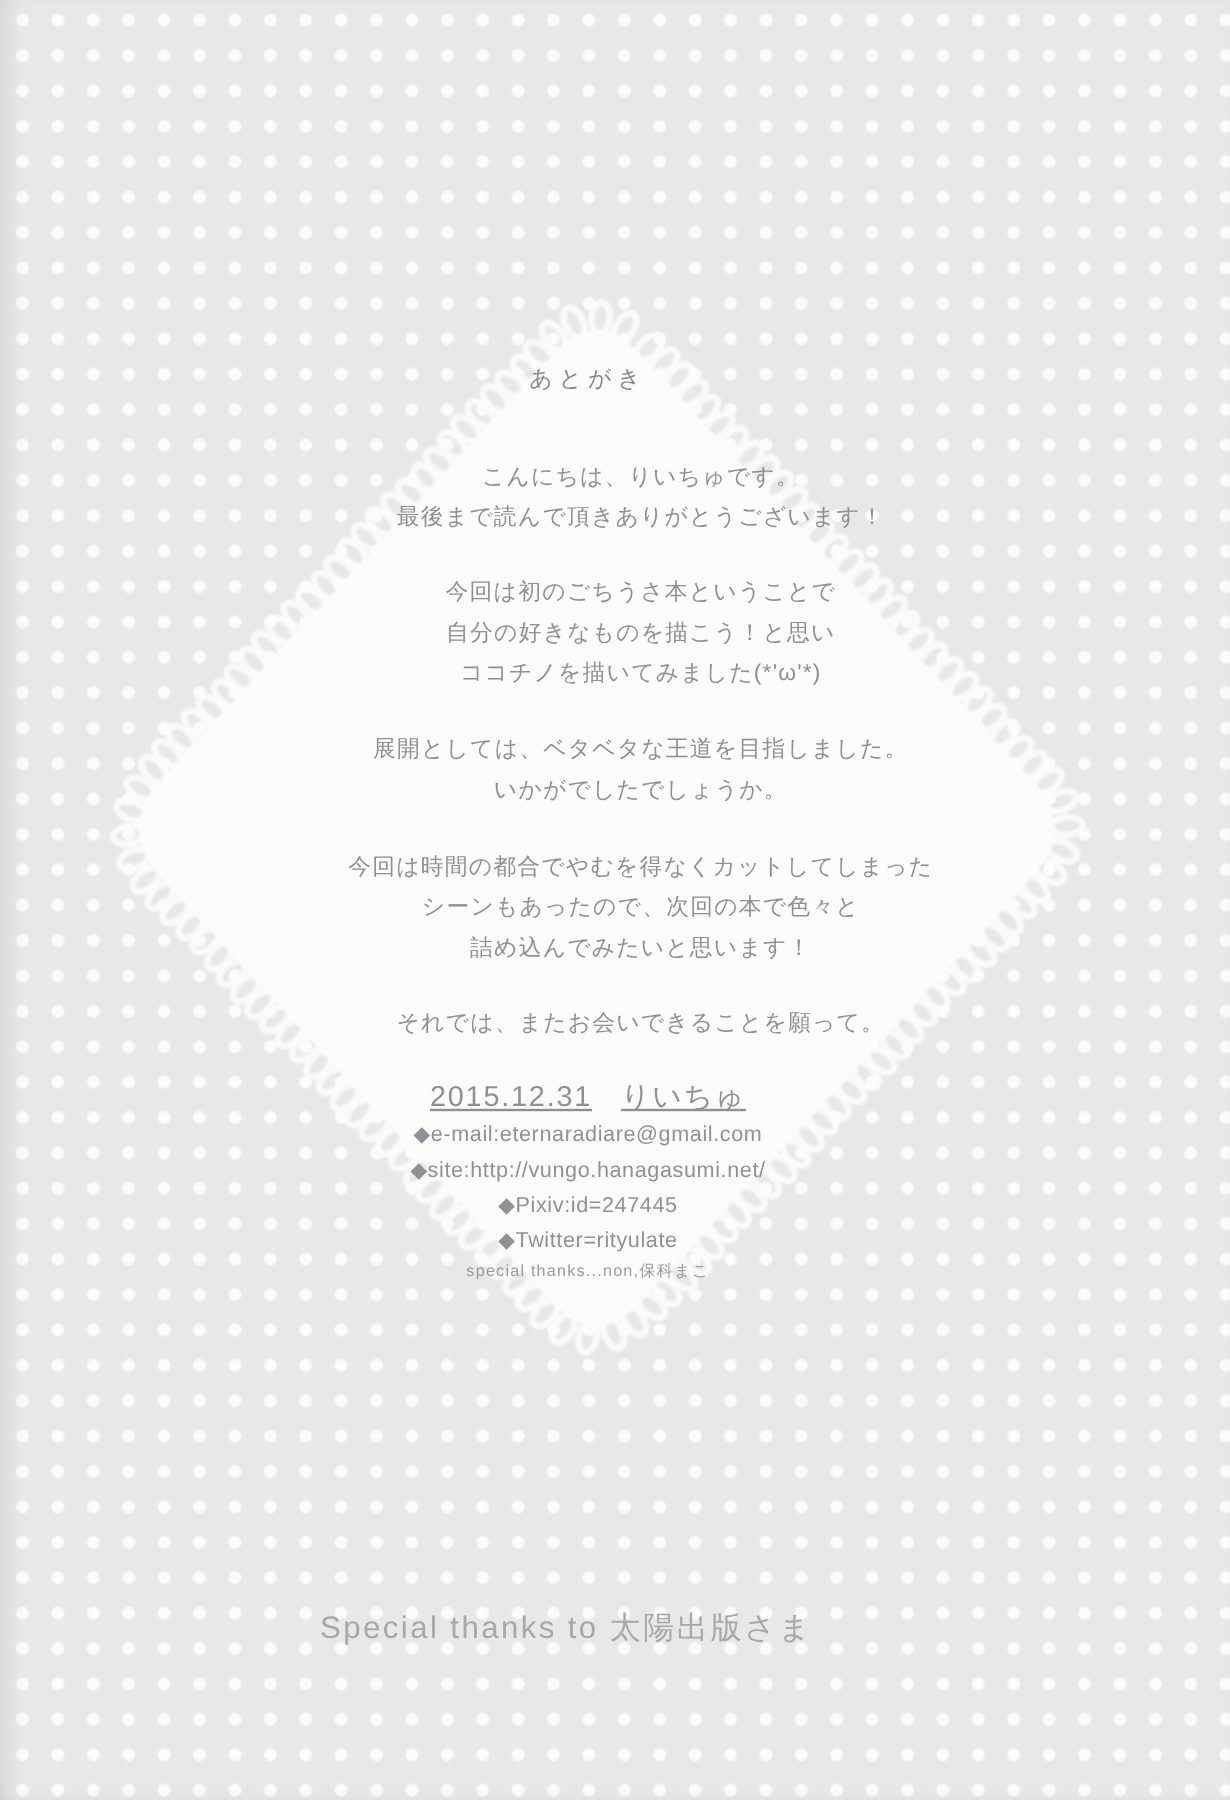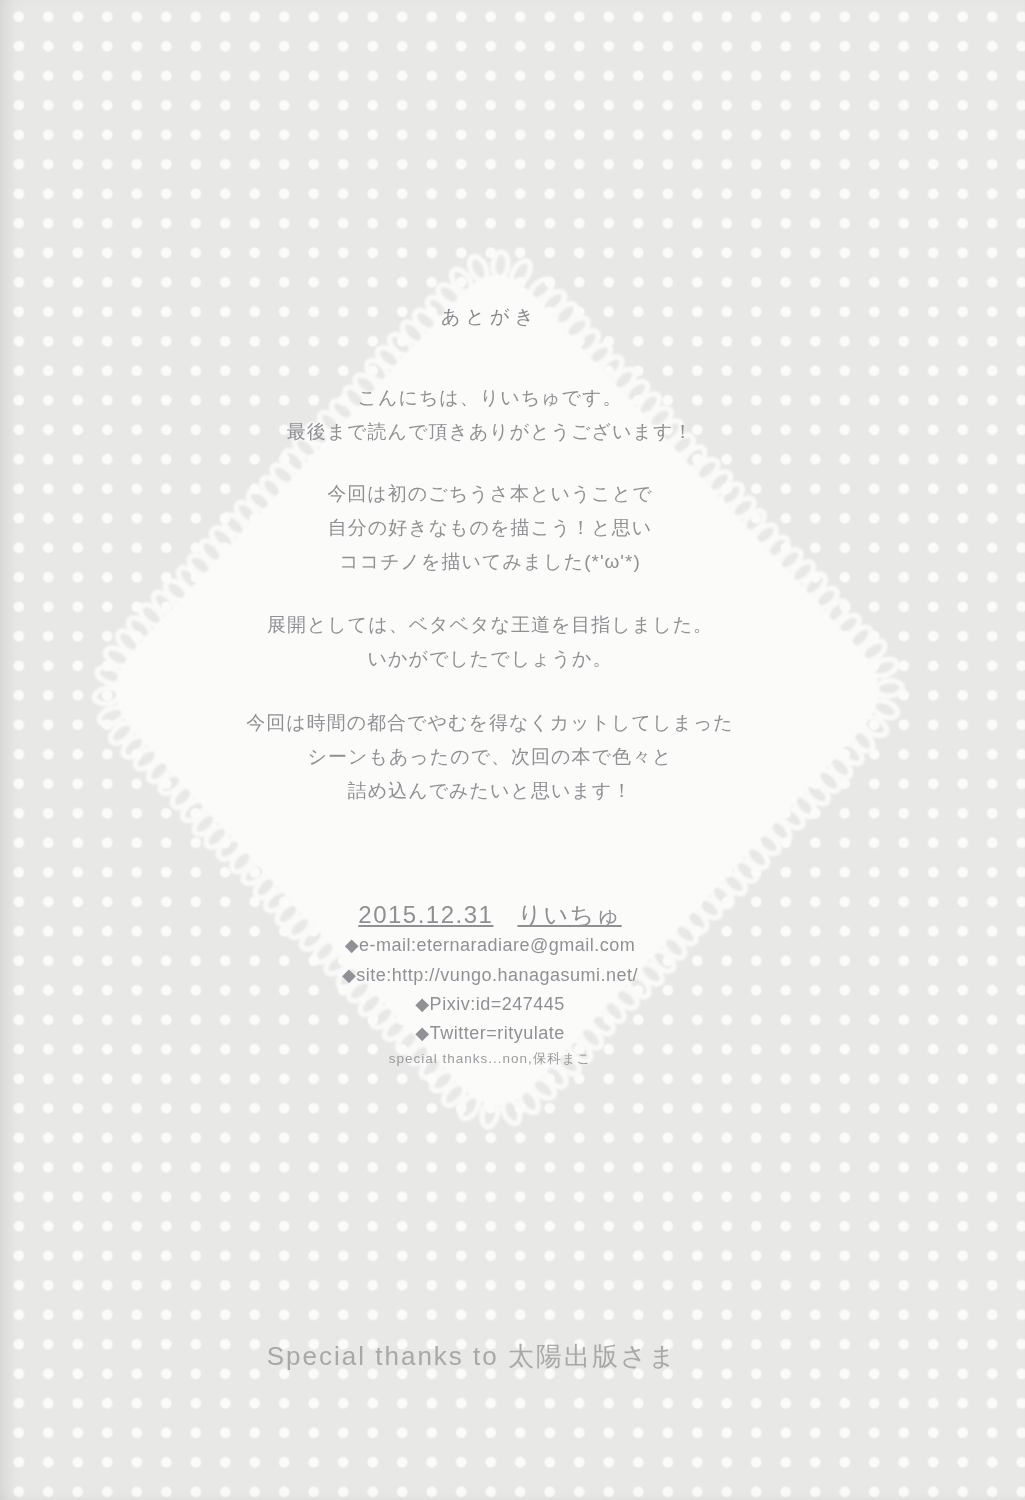--- a/index.html
+++ b/index.html
@@ -57,20 +57,21 @@
   }
   .para {
     position: absolute;
     left: 0;
     width: 100%;
     text-align: center;
     font-size: 19px;
     line-height: 34px;
     letter-spacing: 1px;
     color: #8f9094;
+    padding-left: 44px;
   }
   .signature {
     position: absolute;
     left: 0;
     width: 100%;
     text-align: center;
     font-size: 24px;
     line-height: 34px;
     letter-spacing: 1.5px;
     color: #8f9094;
@@ -276,20 +277,23 @@
       <div>展開としては、ベタベタな王道を目指しました。</div>
       <div>いかがでしたでしょうか。</div>
     </div>
 
     <div class="para" style="top:706px">
       <div>今回は時間の都合でやむを得なくカットしてしまった</div>
       <div>シーンもあったので、次回の本で色々と</div>
       <div>詰め込んでみたいと思います！</div>
     </div>
 
+    <div class="para" style="top:836px">
+      <div>それでは、またお会いできることを願って。</div>
+    </div>
 
     <div class="signature" style="top:898px">
       <span>2015.12.31</span><span class="sig-gap"></span><span>りいちゅ</span>
     </div>
 
     <div class="contact" style="top:931px">◆e-mail:eternaradiare@gmail.com</div>
     <div class="contact" style="top:961px">◆site:http://vungo.hanagasumi.net/</div>
     <div class="contact" style="top:990px">◆Pixiv:id=247445</div>
     <div class="contact" style="top:1019px">◆Twitter=rityulate</div>
 

